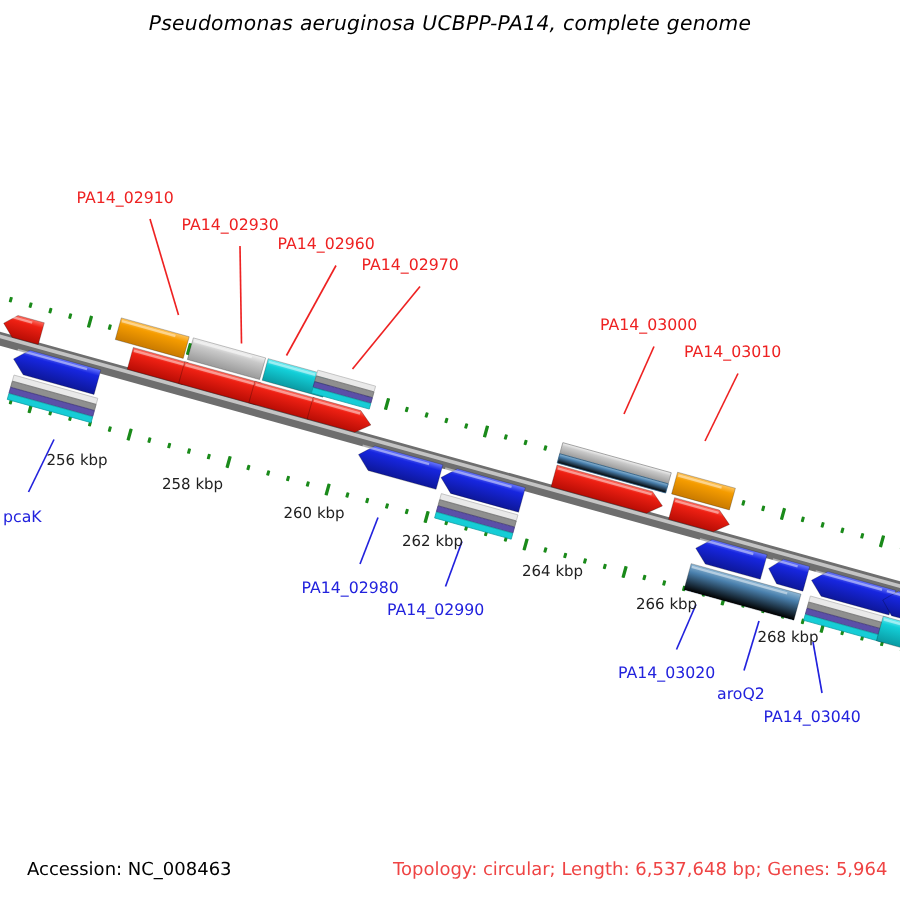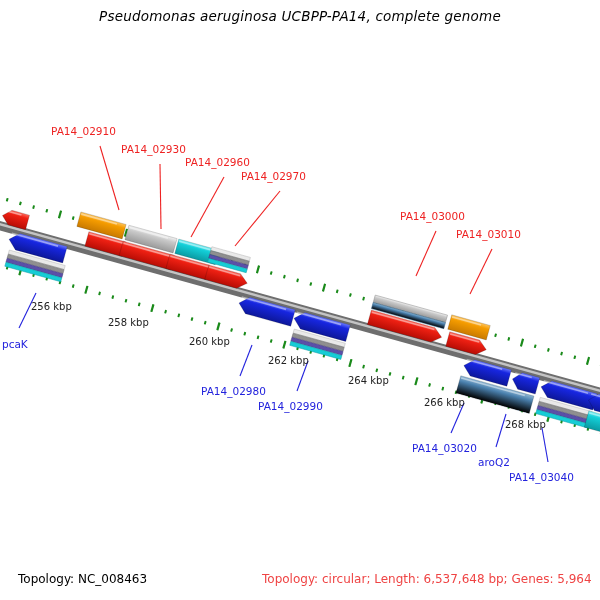--- a/index.html
+++ b/index.html
@@ -326,16 +326,16 @@
         <text x="456" y="238" class="lbl lbl-red">PA14_03010</text>
         <text x="2" y="348" class="lbl lbl-blue">pcaK</text>
         <text x="201" y="395" class="lbl lbl-blue">PA14_02980</text>
         <text x="258" y="410" class="lbl lbl-blue">PA14_02990</text>
         <text x="412" y="452" class="lbl lbl-blue">PA14_03020</text>
         <text x="478" y="466" class="lbl lbl-blue">aroQ2</text>
         <text x="509" y="481" class="lbl lbl-blue">PA14_03040</text>
       </g>
   </svg>
 
-  <div class="footer-left">Topology: NC_008463</div>
+  <div class="footer-left">Accession: NC_008463</div>
   <div class="footer-right">Topology: circular; Length: 6,537,648 bp; Genes: 5,964</div>
 
 </div>
 
 </body></html>

